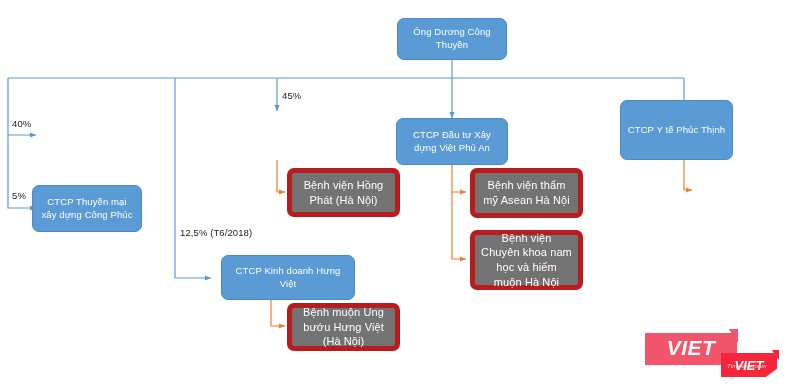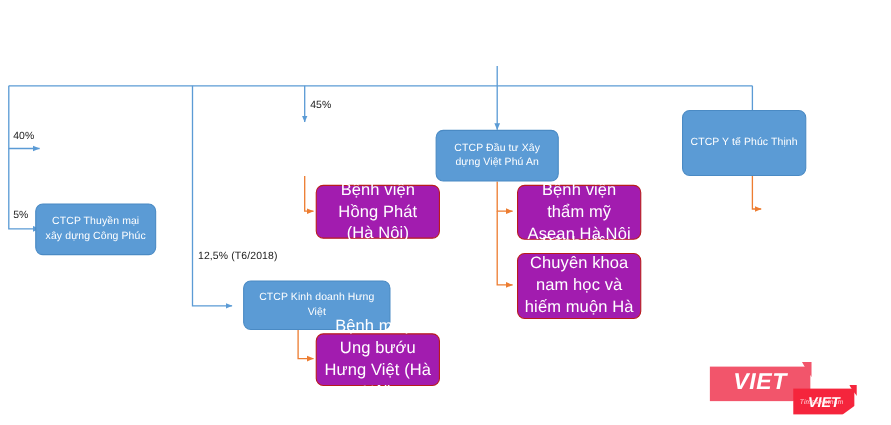--- a/index.html
+++ b/index.html
@@ -38,23 +38,23 @@
     color: #ffffff;
     padding: 3px 6px;
     letter-spacing: 0.1px;
   }
   .node-blue {
     background: #5B9BD5;
     border: 1px solid #4A8AC4;
     font-size: 9.5px;
   }
   .node-orange {
-    background: #a21caf;
-    border: 1px solid #b91c1c;
-    font-size: 15px;
+    background: #737373;
+    border: 5px solid #b91c1c;
+    font-size: 11px;
   }
   .node-label {
     display: block;
     width: 100%;
   }
   .edge-label {
     position: absolute;
     color: #1b1b1b;
     font-size: 9.5px;
     white-space: nowrap;
@@ -175,20 +175,23 @@
       <path d="M452,165 L452,192 L466,192" marker-end="url(#arrow-orange)"></path>
 
       <path d="M452,192 L452,259 L466,259" marker-end="url(#arrow-orange)"></path>
 
       <path d="M684,160 L684,190 L692,190" marker-end="url(#arrow-orange)"></path>
 
       <path d="M271,300 L271,326 L285,326" marker-end="url(#arrow-orange)"></path>
     </g>
   </svg>
 
+  <div class="node node-blue" style="left:397px; top:18px; width:110px; height:42px;">
+    <span class="node-label">Ông Dương Công Thuyền</span>
+  </div>
 
 
   <div class="node node-blue" style="left:32px; top:185px; width:110px; height:47px;">
     <span class="node-label">CTCP Thuyền mại xây dựng Công Phúc</span>
   </div>
 
 
   <div class="node node-blue" style="left:396px; top:118px; width:112px; height:47px;">
     <span class="node-label">CTCP Đầu tư Xây dựng Việt Phú An</span>
   </div>

